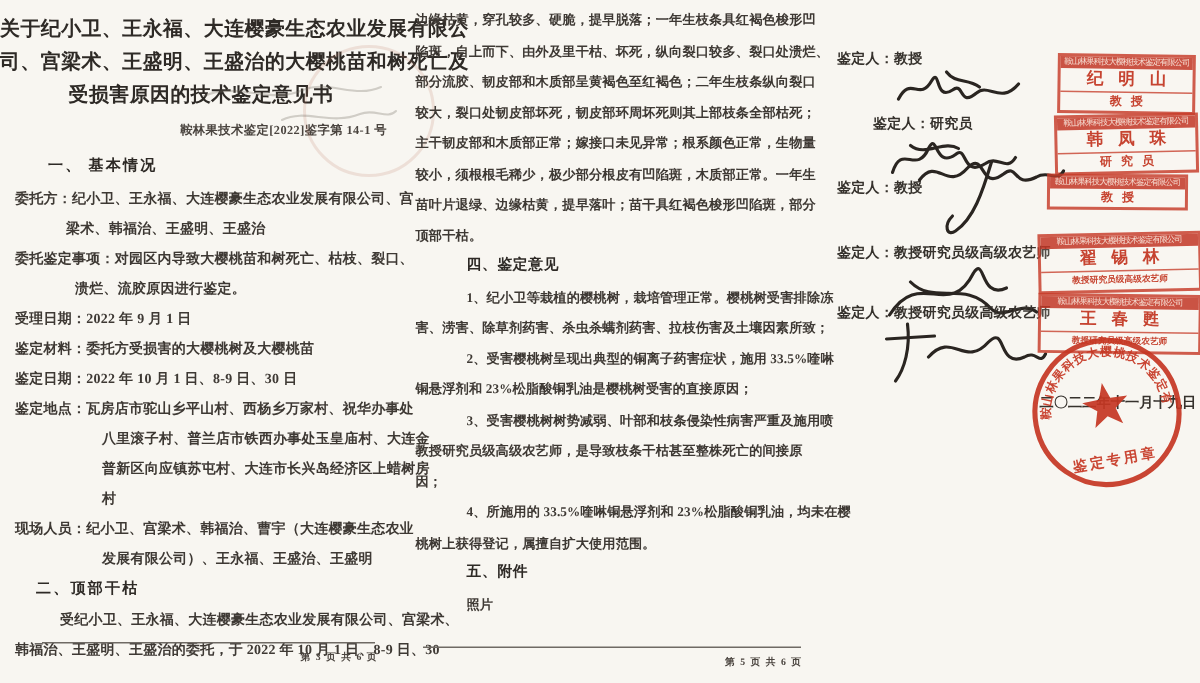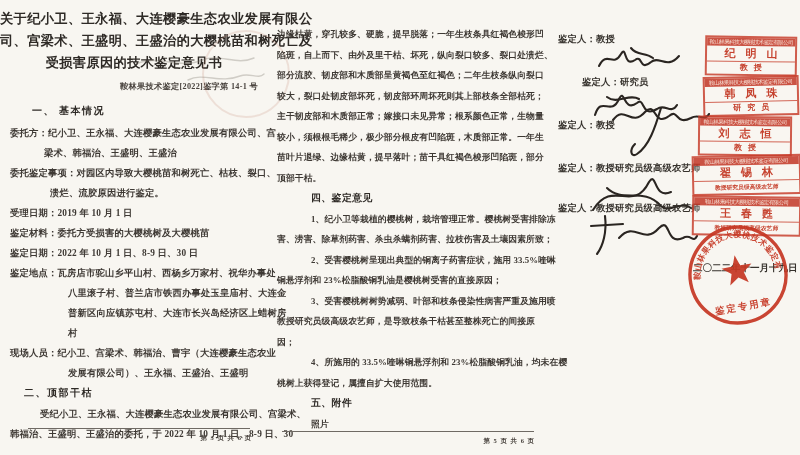--- a/index.html
+++ b/index.html
@@ -20,21 +20,21 @@
   .docnum{text-align:right;font-size:8.2px;font-weight:700;color:#4a443f;margin:7px 10px 0 0;letter-spacing:.3px;}
   .h1{font-weight:700;font-size:10px;padding-left:32px;margin-top:11px;height:15px;line-height:15px;color:#2e2a26;letter-spacing:1.5px;}
   .lines1{margin-top:5px;}
   .ln{font-size:9.3px;font-weight:600;line-height:20px;height:20px;white-space:nowrap;color:#3e3934;padding-left:10px;letter-spacing:.2px;}
   .i20{padding-left:40px;}
   .i34{padding-left:44px;}
   .i40{padding-left:50px;}
   .i58{padding-left:68px;}
 
   
-  .lines2{margin-top:24px;}
+  .lines2{margin-top:3px;}
   .ln2{font-size:8.8px;font-weight:600;line-height:20.5px;height:20.5px;white-space:nowrap;color:#3e3934;padding-left:9px;letter-spacing:.1px;}
   .h2{font-weight:700;font-size:9.8px;color:#2e2a26;letter-spacing:.5px;}
   .fi2{padding-left:43px;}
 
   .pgfoot-line{position:absolute;height:1px;background:#6f6a64;}
   .pgfoot{position:absolute;font-size:6.5px;font-weight:700;color:#4a443f;letter-spacing:1px;}
 
   
   .applabel{position:absolute;font-size:9.3px;font-weight:700;white-space:nowrap;color:#36322d;letter-spacing:.2px;}
   .sig{position:absolute;}
@@ -72,21 +72,21 @@
   </div>
   <div class="docnum">鞍林果技术鉴定[2022]鉴字第 14-1 号</div>
 
   <div class="h1">一、 基本情况</div>
 
   <div class="lines1">
     <div class="ln">委托方：纪小卫、王永福、大连樱豪生态农业发展有限公司、宫</div>
     <div class="ln i34">梁术、韩福治、王盛明、王盛治</div>
     <div class="ln">委托鉴定事项：对园区内导致大樱桃苗和树死亡、枯枝、裂口、</div>
     <div class="ln i40">溃烂、流胶原因进行鉴定。</div>
-    <div class="ln">受理日期：2019 年 10 月 1 日</div>
+    <div class="ln">受理日期：2022 年 9 月 1 日</div>
     <div class="ln">鉴定材料：委托方受损害的大樱桃树及大樱桃苗</div>
     <div class="ln">鉴定日期：2022 年 10 月 1 日、8-9 日、30 日</div>
     <div class="ln">鉴定地点：瓦房店市驼山乡平山村、西杨乡万家村、祝华办事处</div>
     <div class="ln i58">八里滚子村、普兰店市铁西办事处玉皇庙村、大连金</div>
     <div class="ln i58">普新区向应镇苏屯村、大连市长兴岛经济区上蜡树房</div>
     <div class="ln i58">村</div>
     <div class="ln">现场人员：纪小卫、宫梁术、韩福治、曹宇（大连樱豪生态农业</div>
     <div class="ln i58">发展有限公司）、王永福、王盛治、王盛明</div>
   </div>
 
@@ -152,21 +152,20 @@
     <span class="s-title">研究员</span>
   </div>
 
   <div class="applabel" style="left:13px;top:119px;">鉴定人：教授</div>
   <svg class="sig" style="left:60px;top:98px;" width="112" height="62" viewBox="0 0 112 62">
     <path d="M8,22 C20,6 26,30 40,14 C52,2 48,30 64,18 C74,10 70,28 86,20 C94,15 100,24 104,16"></path>
     <path d="M56,10 C50,30 44,48 32,56 C26,60 24,52 30,46"></path>
   </svg>
   <div class="stamp r-c" style="left:153px;top:116px;width:90px;">
     <span class="s-org">鞍山林果科技大樱桃技术鉴定有限公司</span>
-    <span class="s-name">刘志恒</span>
     <span class="s-title">教授</span>
   </div>
 
   <div class="applabel" style="left:13px;top:162px;">鉴定人：教授研究员级高级农艺师</div>
   <svg class="sig" style="left:38px;top:170px;" width="118" height="56" viewBox="0 0 118 56">
     <path d="M10,40 C30,8 50,44 66,12 C74,0 70,30 88,22"></path>
     <path d="M24,18 C40,34 60,16 78,36 C86,44 98,30 108,38"></path>
   </svg>
   <div class="stamp wide r-b" style="left:147px;top:155px;width:105px;">
     <span class="s-org">鞍山林果科技大樱桃技术鉴定有限公司</span>

